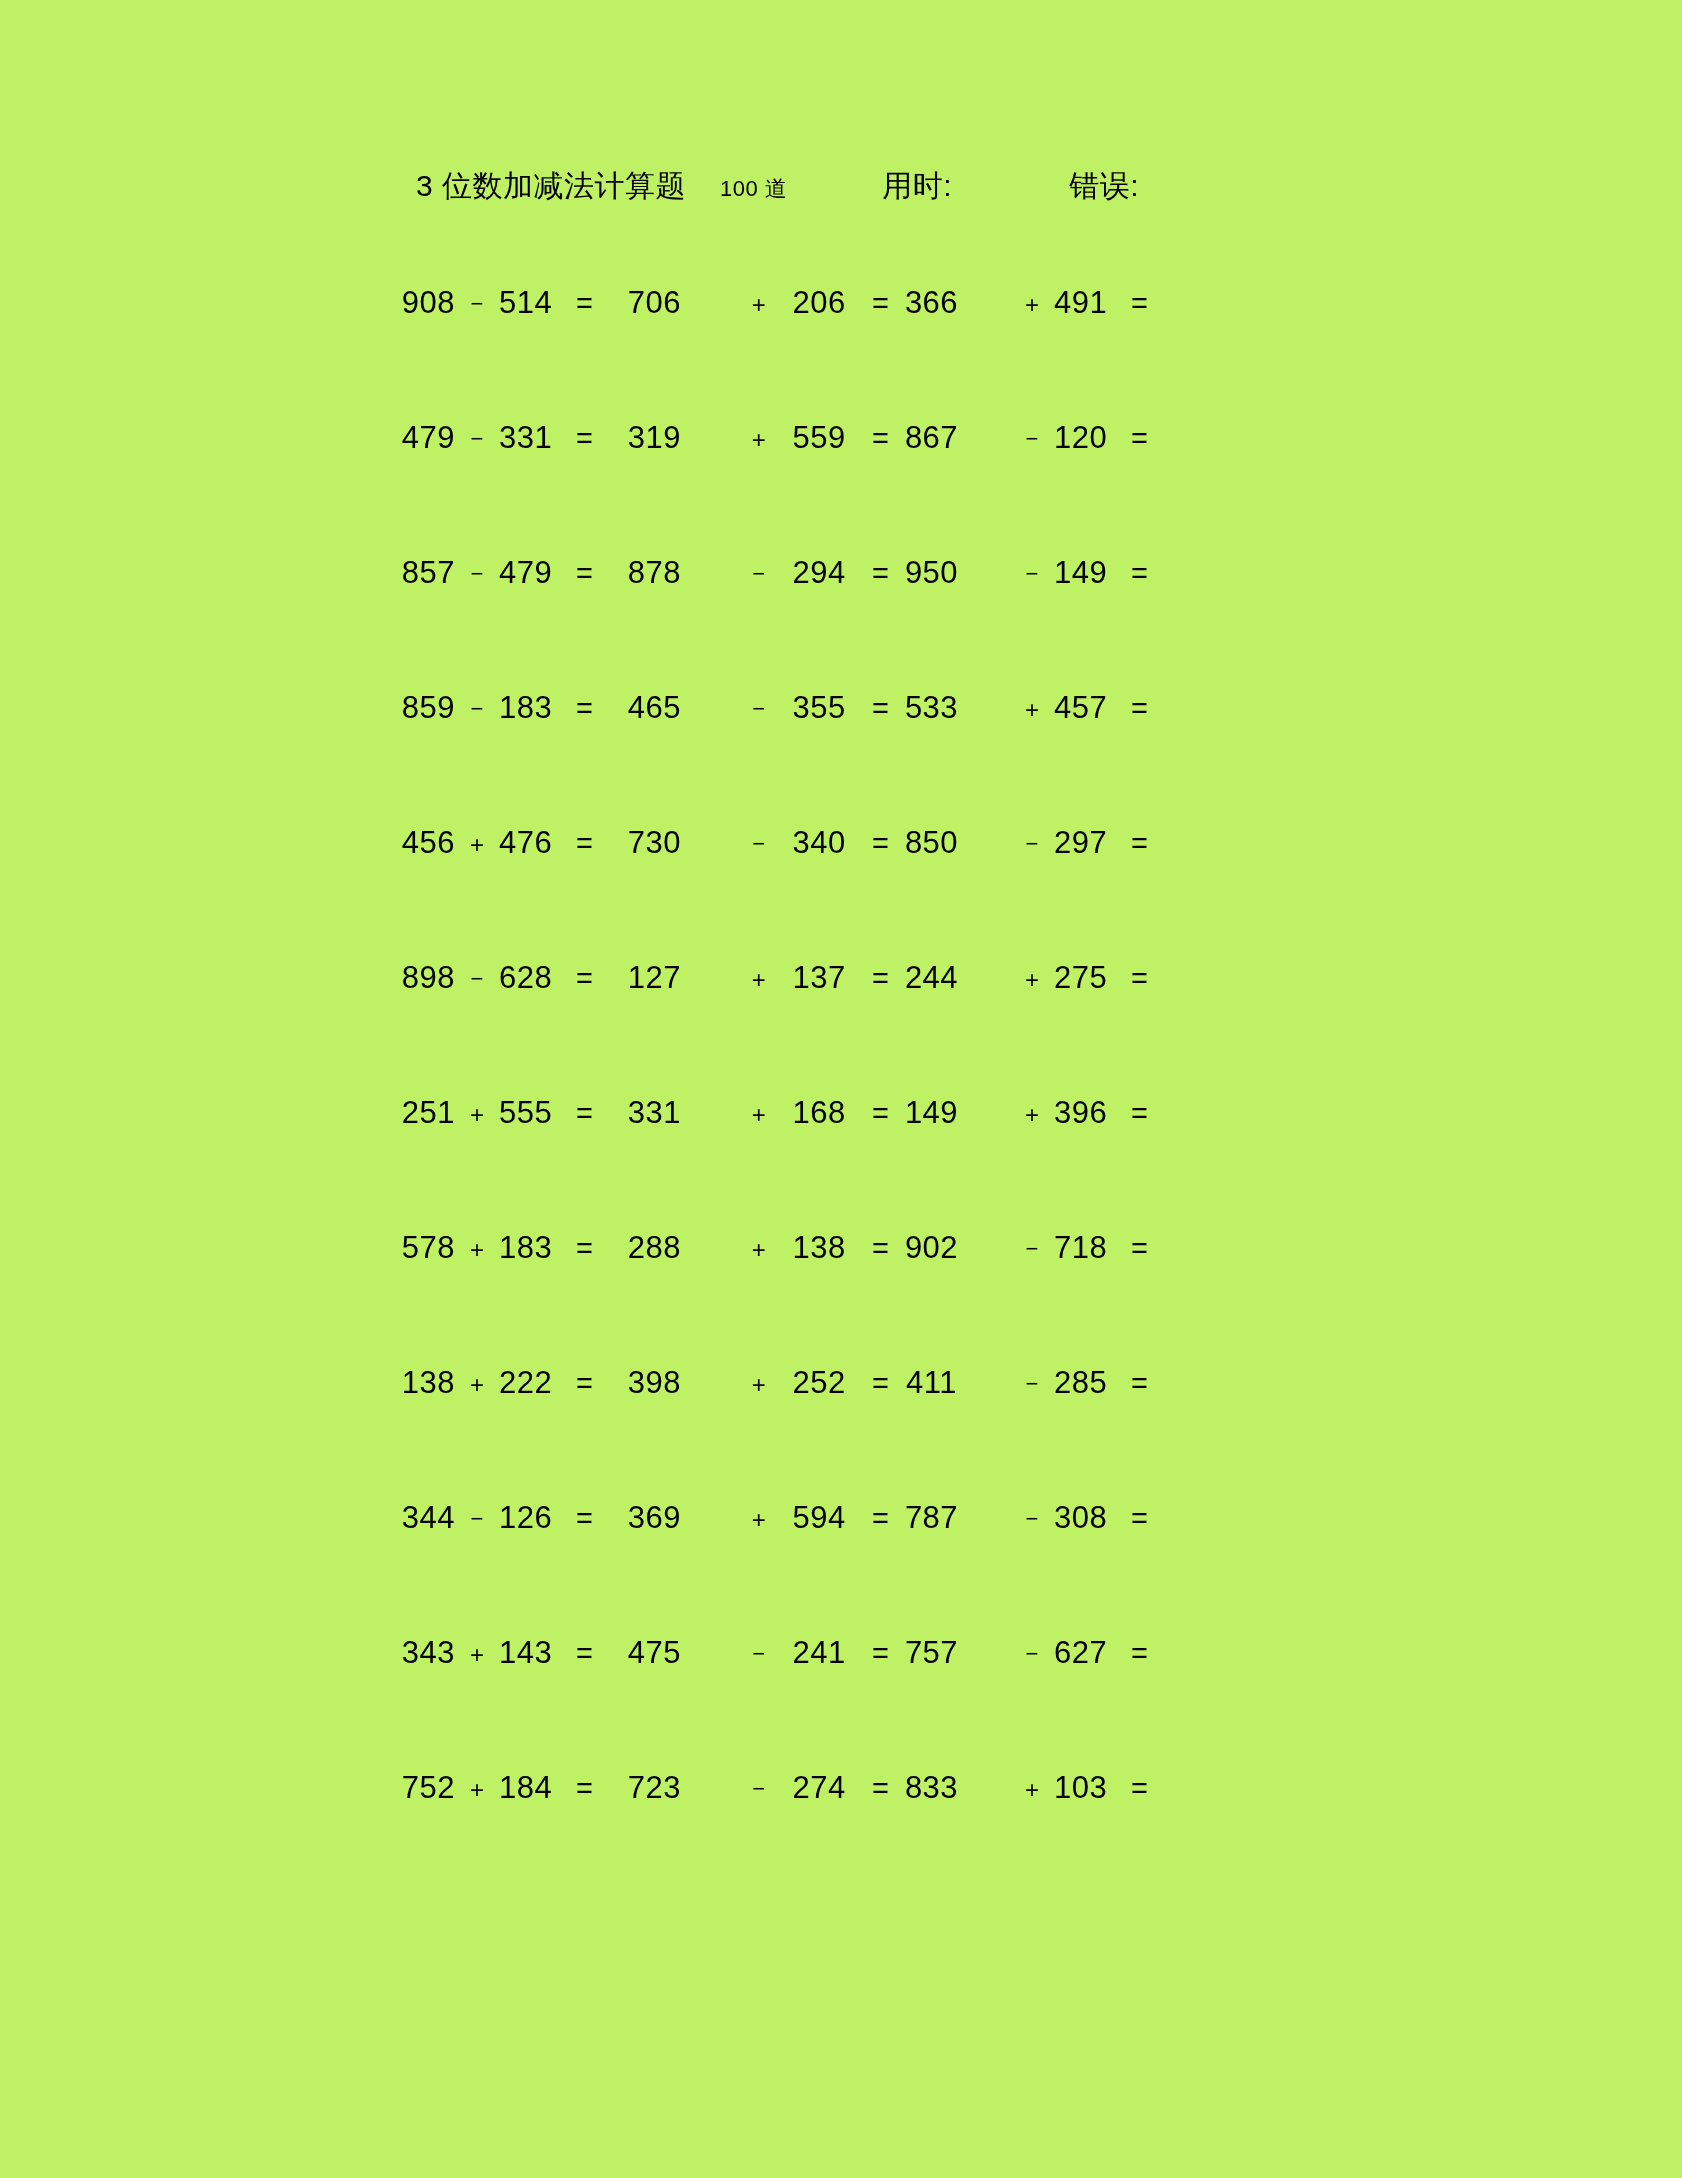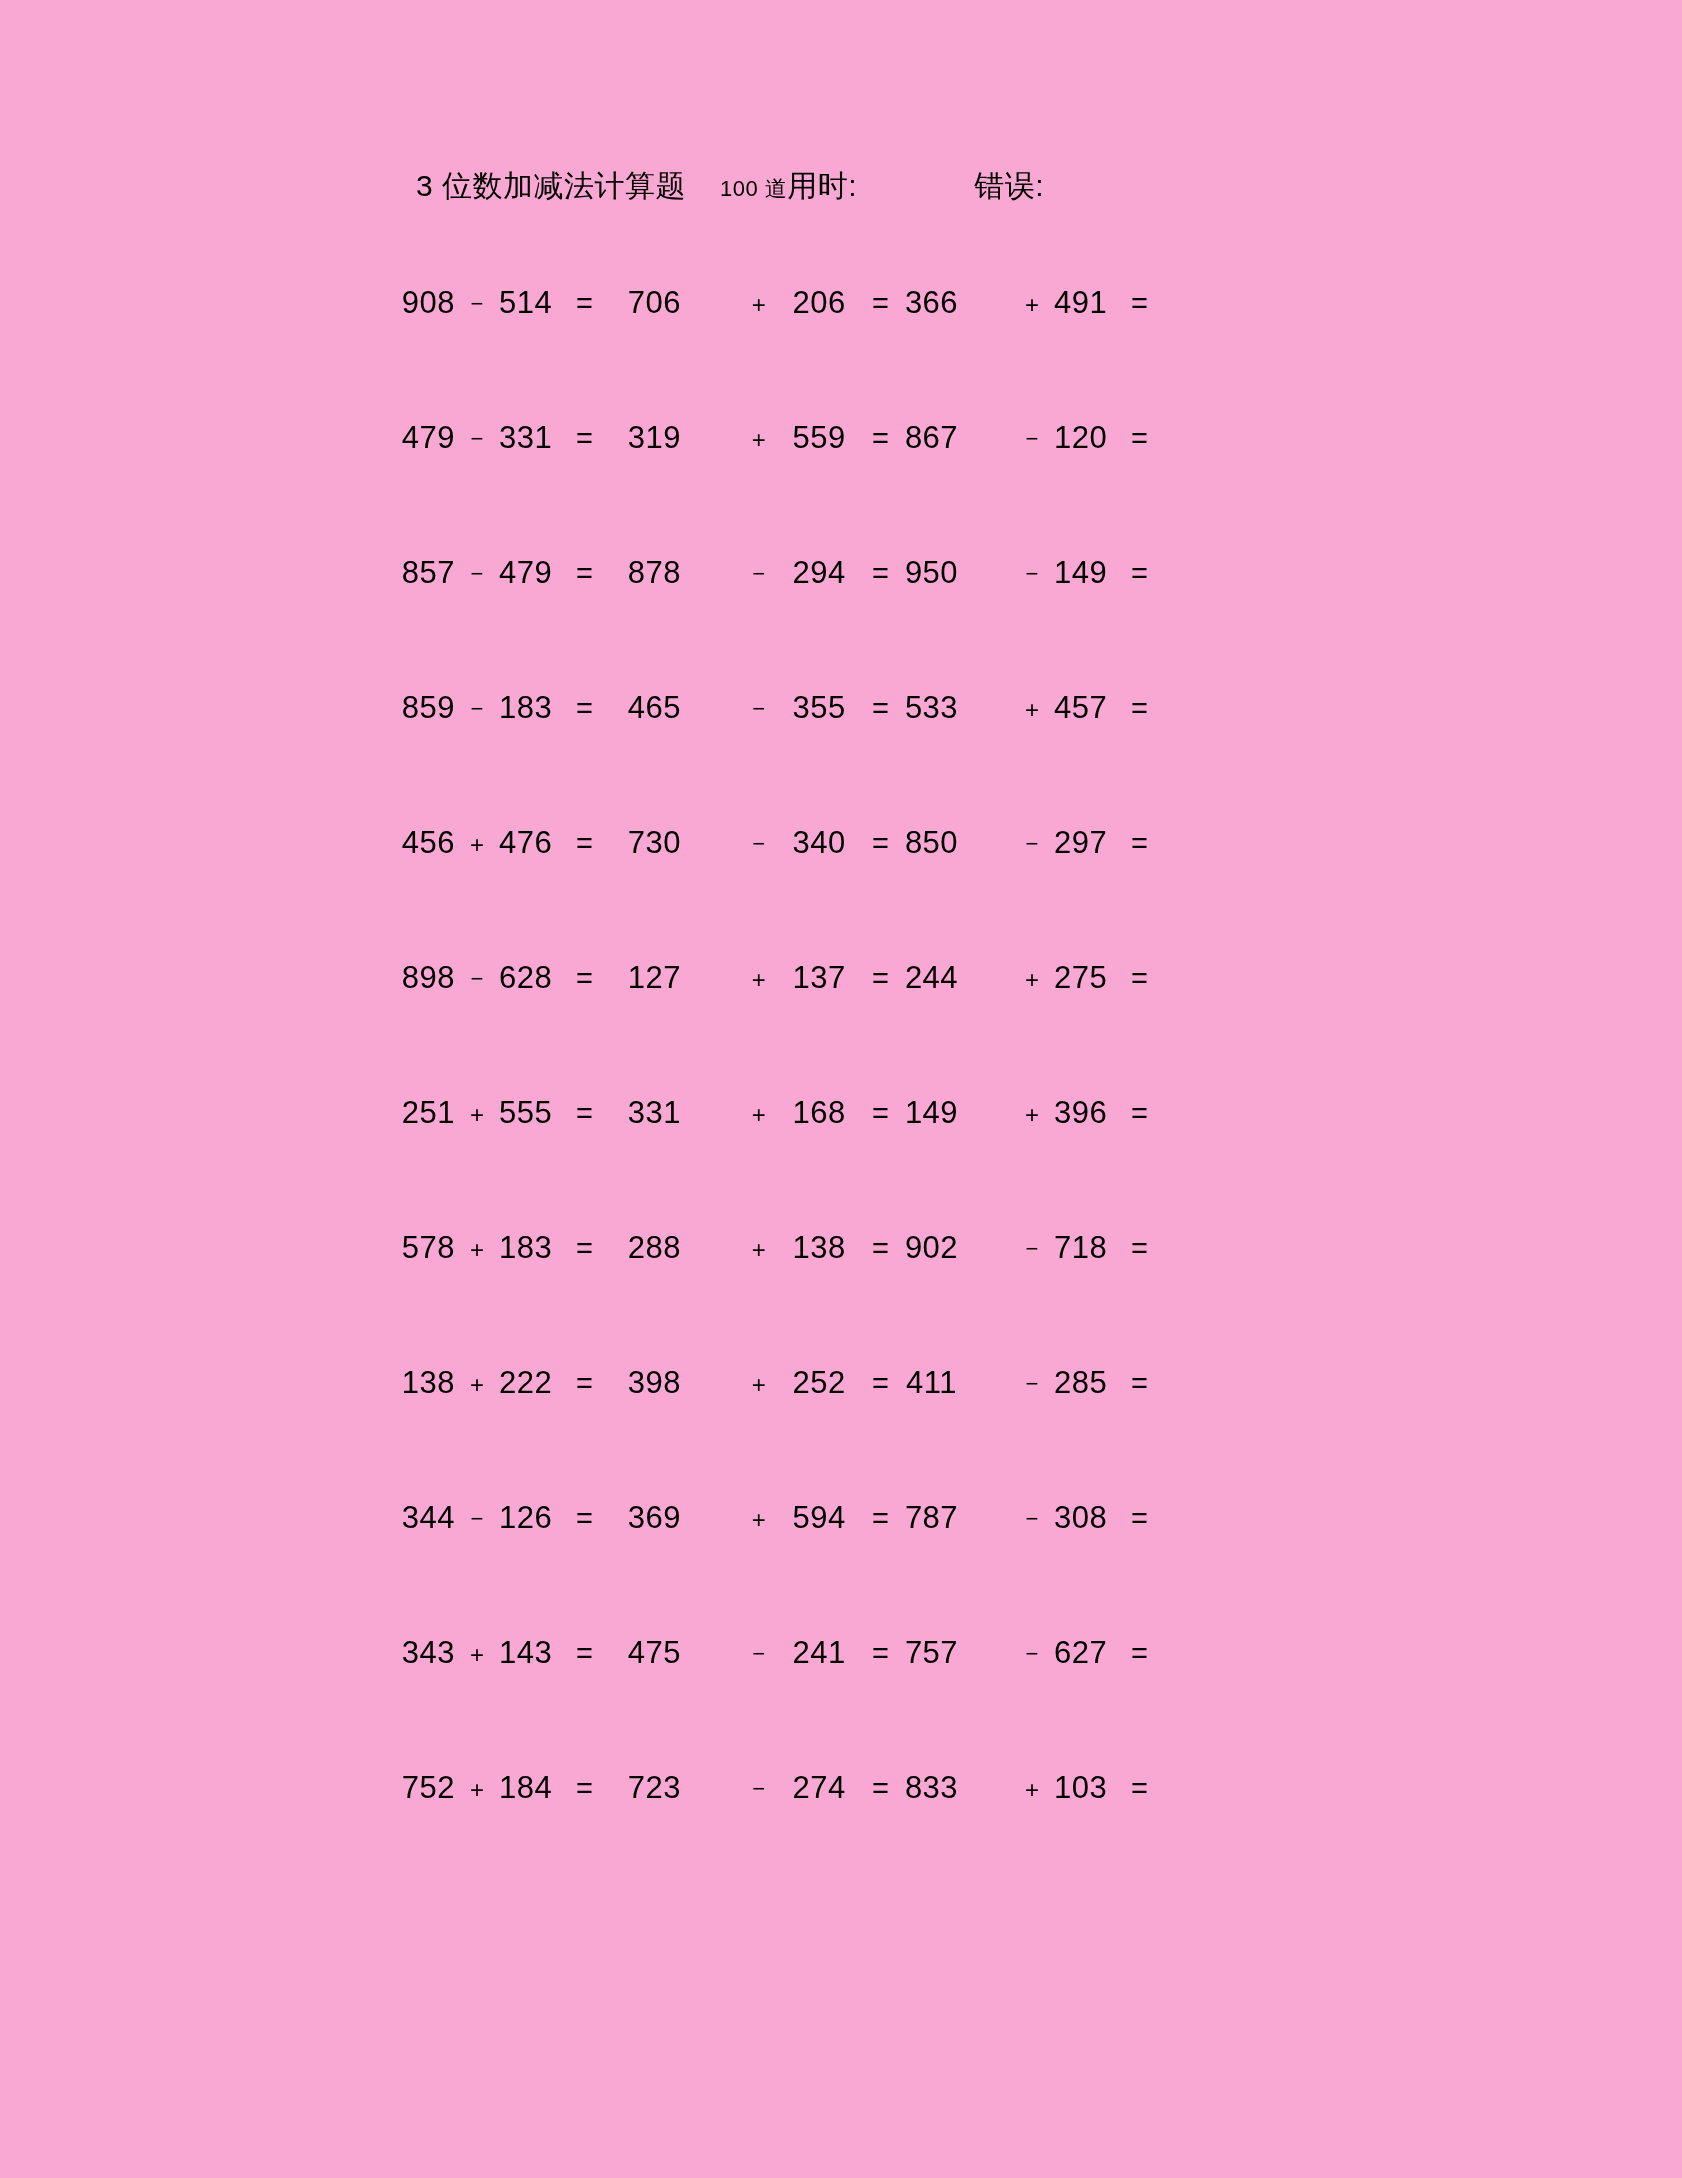--- a/index.html
+++ b/index.html
@@ -11,21 +11,21 @@
   body {
     font-family: "Liberation Sans", "DejaVu Sans", sans-serif;
     color: #000000;
     -webkit-font-smoothing: antialiased;
   }
   .page {
     position: relative;
     width: 1682px;
     height: 2178px;
     margin: 0 auto;
-    background: #f9a8d4;
+    background: #bef264;
     overflow: hidden;
     box-sizing: border-box;
   }
 
   
   .worksheet-header {
     position: absolute;
     left: 0;
     top: 166px;
     width: 1682px;
@@ -42,21 +42,21 @@
   }
   .title-count {
     font-size: 22px;
     margin-left: 34px;
     letter-spacing: 0.5px;
   }
   .title-field {
     font-size: 30px;
     letter-spacing: 0.5px;
   }
-  .title-field.time { }
+  .title-field.time { margin-left: 95px; }
   .title-field.errors { margin-left: 117px; }
 
   
   .problem-grid {
     position: absolute;
     left: 0;
     top: 285px;
     width: 1682px;
   }
   .problem-row {

